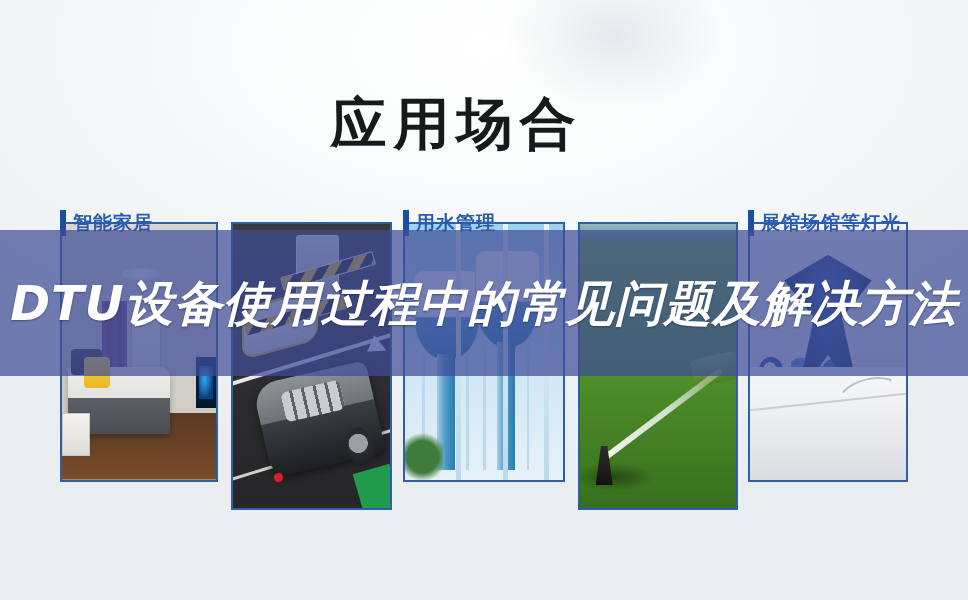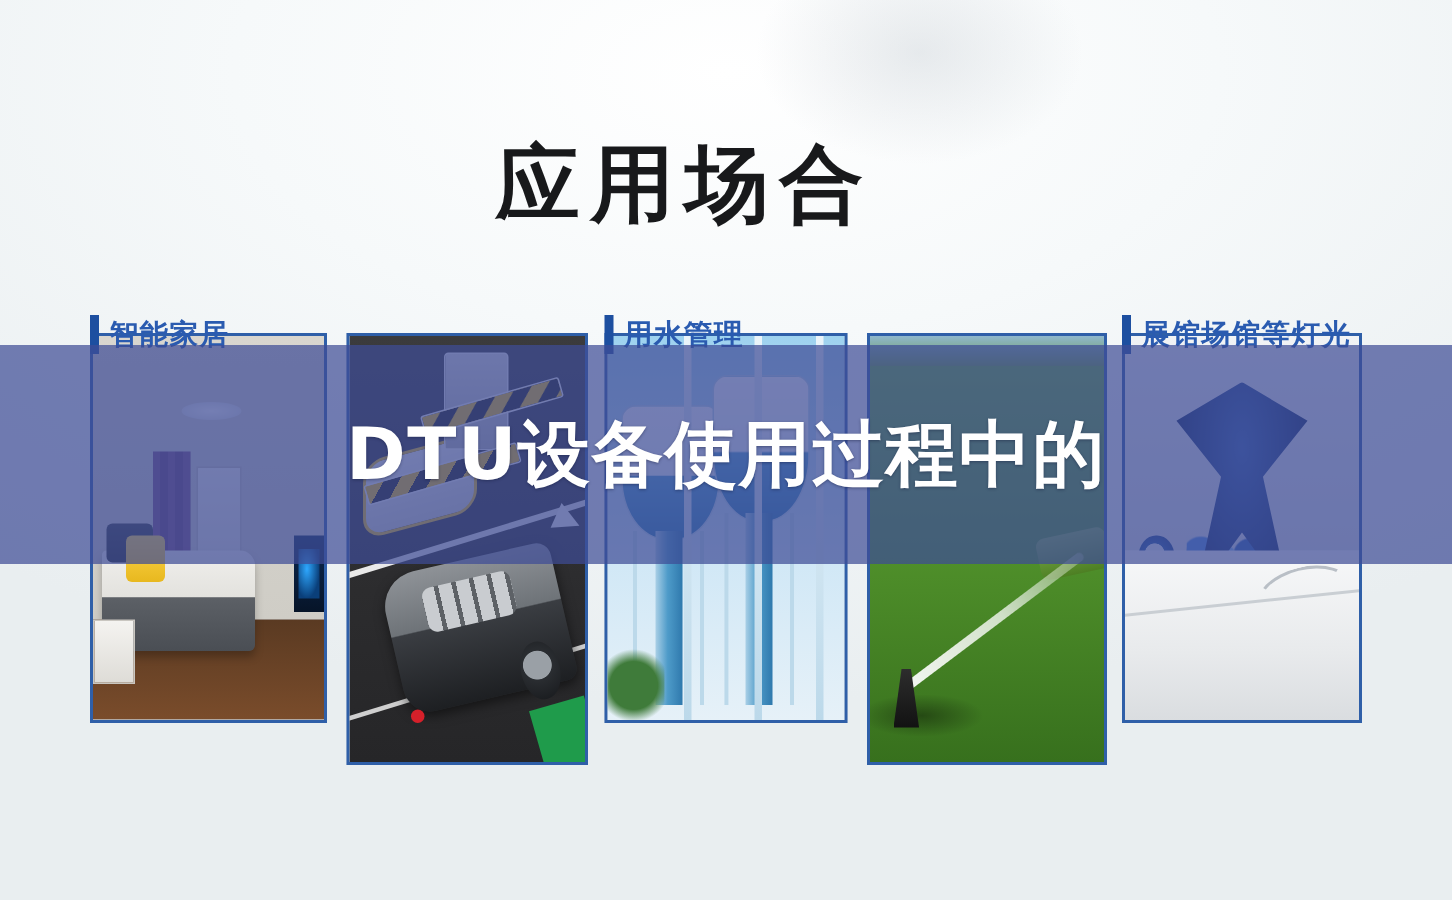--- a/index.html
+++ b/index.html
@@ -376,20 +376,21 @@
   .banner {
     position: absolute;
     left: 0;
     top: 230px;
     width: 968px;
     height: 146px;
     background: rgba(62, 76, 150, 0.72);
     display: flex;
     align-items: center;
     justify-content: center;
+    font-style: italic;
   }
   .banner-line {
     color: #ffffff;
     font-size: 48px;
     font-weight: 700;
     line-height: 1.06;
     letter-spacing: 1px;
     text-align: center;
     font-family: "DejaVu Sans", "Liberation Sans", sans-serif;
     text-shadow: 0 1px 2px rgba(20,26,60,.45);
@@ -480,15 +481,16 @@
     <span class="bar"></span>
     <span class="cap-text">展馆场馆等灯光</span>
   </div>
   <div class="caption cap-2">
     <span class="bar"></span>
     <span class="cap-text">用水管理</span>
   </div>
 
   <div class="banner">
     <div class="banner-line">DTU设备使用过程中的</div>
+    <div class="banner-line">常见问题及解决方法</div>
   </div>
 
 </div>
 
 </body></html>

